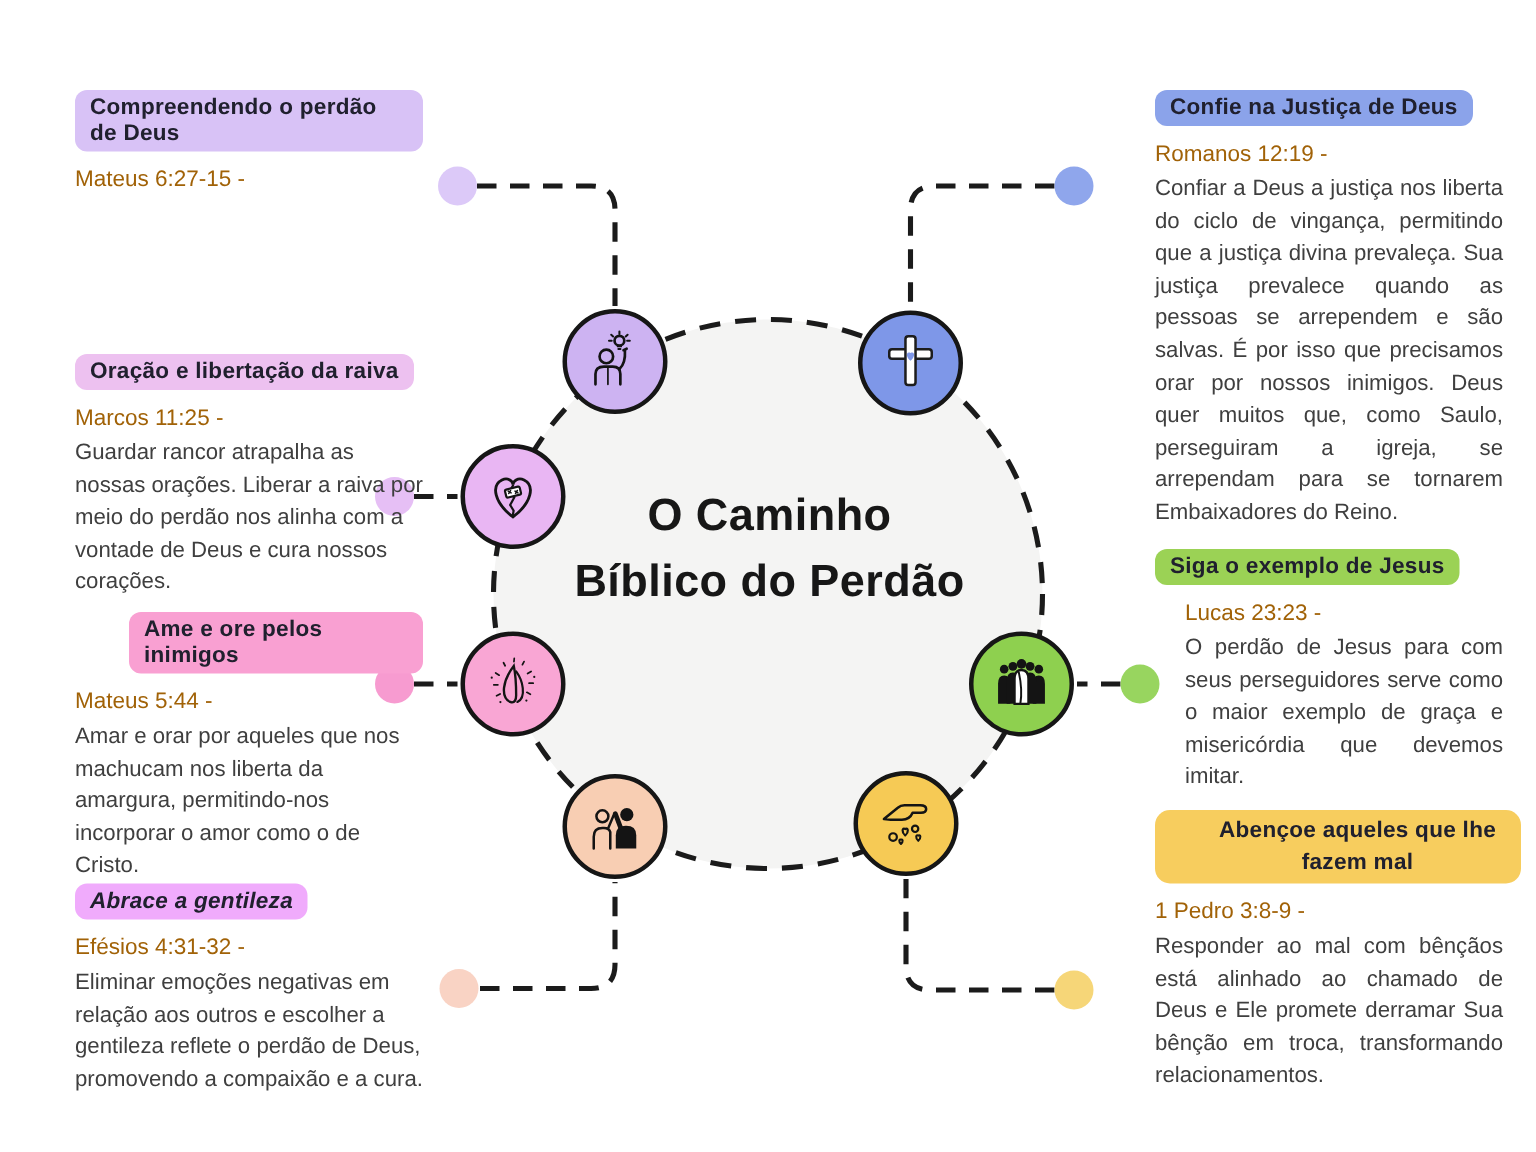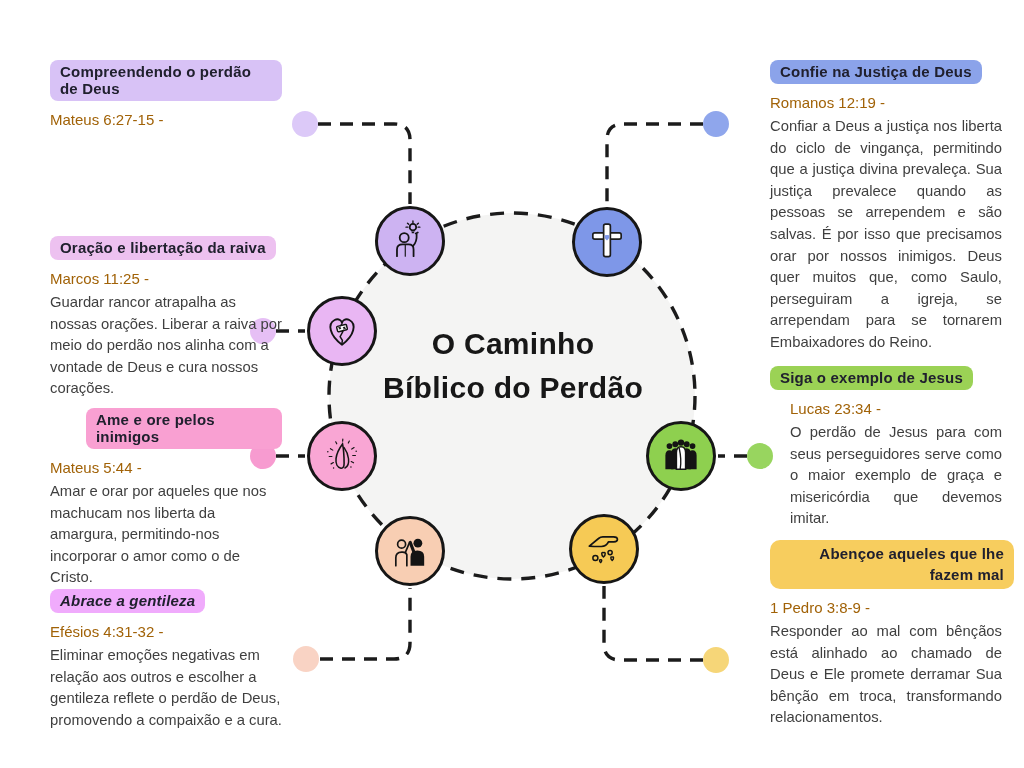--- a/index.html
+++ b/index.html
@@ -22,21 +22,21 @@
   }
   .sec{position:absolute;width:232px;}
   .pill{
     display:inline-block;padding:3px 10px 4px;border-radius:8px;
     font-weight:700;font-size:15px;color:#20202e;letter-spacing:.2px;
   }
   .verse{font-weight:400;font-size:15px;color:#a16207;margin-top:10px;}
   .body{font-size:14.8px;line-height:21.6px;color:#3f3f3f;margin-top:5px;}
   .just .body{text-align:justify;}
   .sub{margin-left:20px;width:212px;}
-  .pill.two{width:198px;text-align:right;border-radius:10px;line-height:21px;padding-left:36px;}
+  .pill.two{width:198px;text-align:center;border-radius:10px;line-height:21px;padding-left:36px;}
   .ic{display:block;}
 </style>
 </head>
 <body>
 
 <div class="canvas">
 
   <svg class="wires" viewBox="0 0 1024 768">
     <circle class="hub" cx="512" cy="396" r="183" style="fill: rgb(244, 244, 243);"></circle>
 
@@ -183,21 +183,21 @@
 
   <div class="sec just" style="left:770px;top:60px;">
     <div class="pill" style="background-color: rgb(139, 163, 234);">Confie na Justiça de Deus</div>
     <div class="verse">Romanos 12:19 -</div>
     <div class="body">Confiar a Deus a justiça nos liberta do ciclo de vingança, permitindo que a justiça divina prevaleça. Sua justiça prevalece quando as pessoas se arrependem e são salvas. É por isso que precisamos orar por nossos inimigos. Deus quer muitos que, como Saulo, perseguiram a igreja, se arrependam para se tornarem Embaixadores do Reino.</div>
   </div>
 
   <div class="sec just" style="left:770px;top:366px;">
     <div class="pill" style="background-color: rgb(155, 210, 85);">Siga o exemplo de Jesus</div>
     <div class="sub">
-      <div class="verse">Lucas 23:34 -</div>
+      <div class="verse">Lucas 23:23 -</div>
       <div class="body">O perdão de Jesus para com seus perseguidores serve como o maior exemplo de graça e misericórdia que devemos imitar.</div>
     </div>
   </div>
 
   <div class="sec just" style="left:770px;top:540px;">
     <div class="pill two" style="background-color: rgb(247, 205, 94);">Abençoe aqueles que lhe fazem mal</div>
     <div class="verse">1 Pedro 3:8-9 -</div>
     <div class="body">Responder ao mal com bênçãos está alinhado ao chamado de Deus e Ele promete derramar Sua bênção em troca, transformando relacionamentos.</div>
   </div>
 

